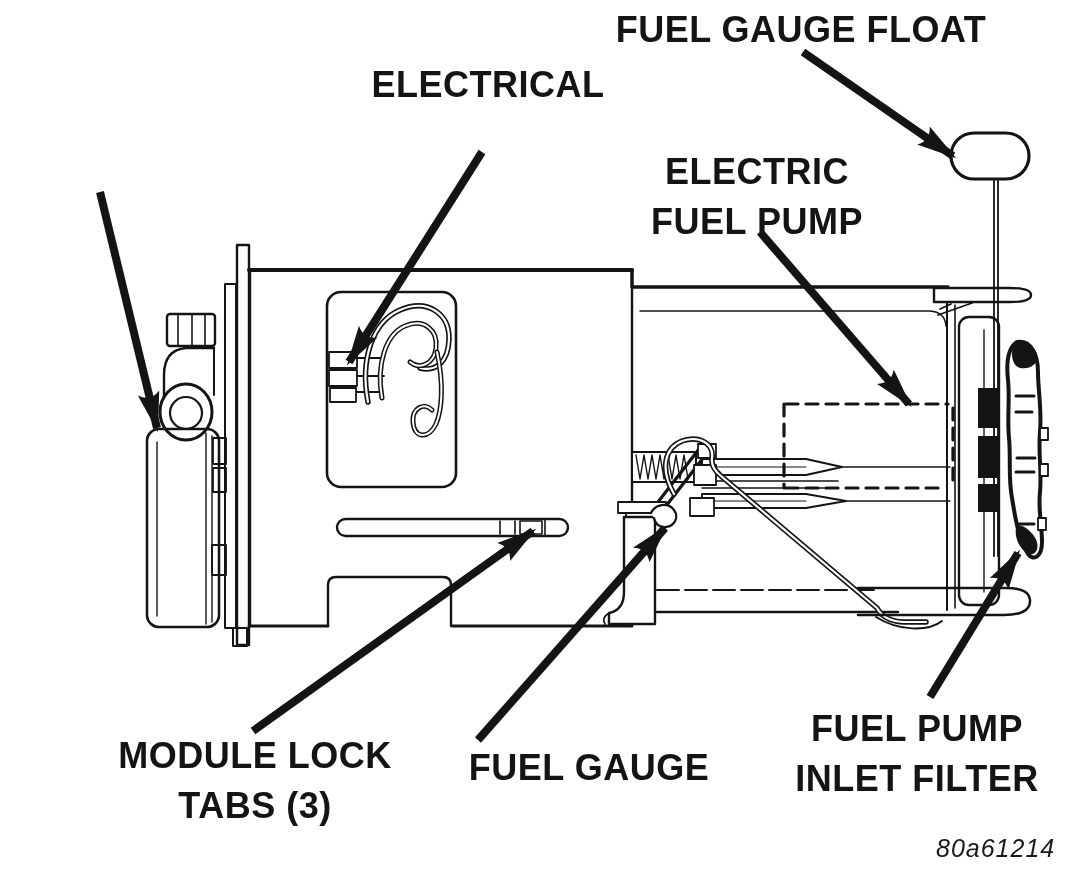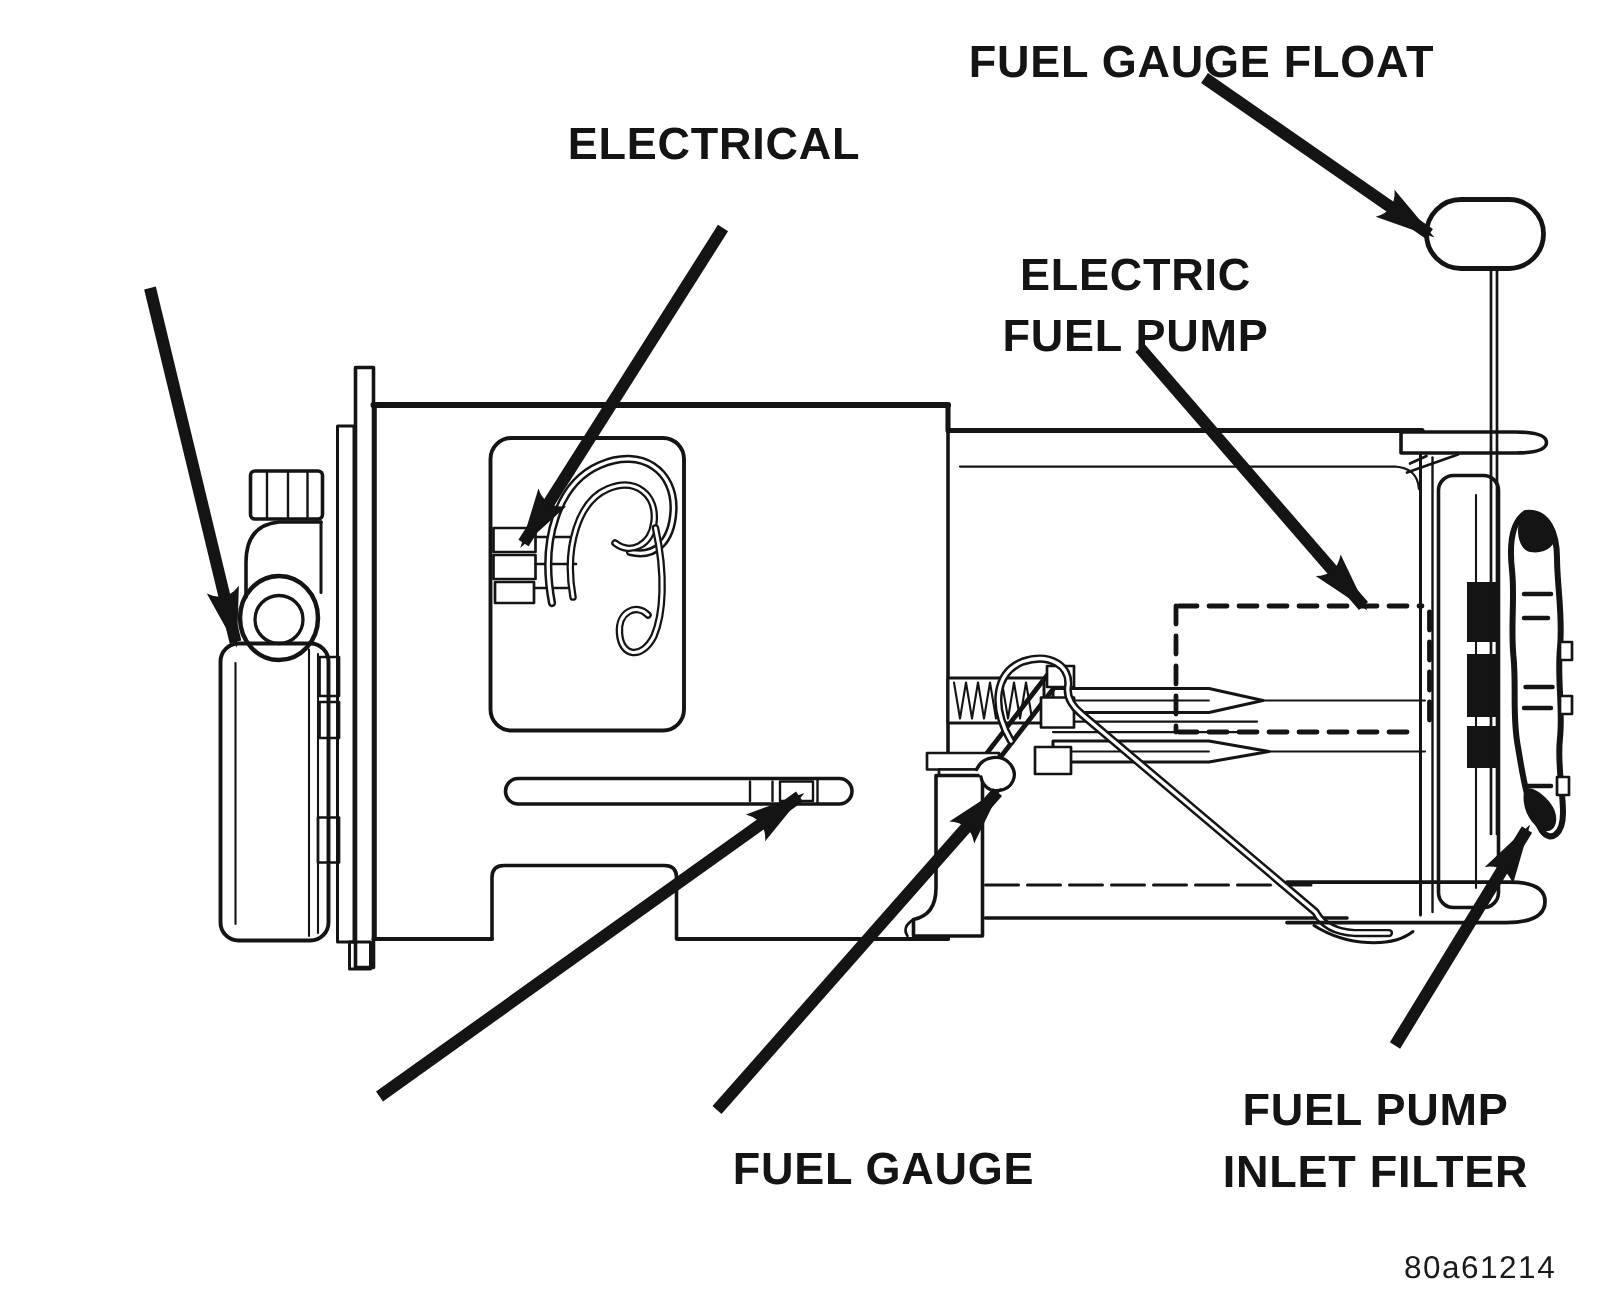--- a/index.html
+++ b/index.html
@@ -3,27 +3,27 @@
 <meta charset="utf-8">
 <style>
   html,body{margin:0;padding:0;background:#ffffff;}
   #stage{
     position:relative;width:1082px;height:869px;background:#ffffff;
     font-family:"Liberation Sans", sans-serif;overflow:hidden;
   }
   #art{position:absolute;left:0;top:0;}
   .lbl{
     position:absolute;transform:translateX(-50%);text-align:center;
-    font-weight:700;font-size:30px;line-height:1.38;letter-spacing:.5px;
-    color:#141414;white-space:nowrap;margin-top:16px;
+    font-weight:700;font-size:36px;line-height:1.38;letter-spacing:.5px;
+    color:#141414;white-space:nowrap;
   }
   .lbl span{display:block;}
   .figcode{
     position:absolute;left:936px;top:834px;
-    font-weight:500;font-size:21px;letter-spacing:1px;color:#1a1a1a;
+    font-weight:500;font-size:25px;letter-spacing:1px;color:#1a1a1a;font-style:italic;
   }
 </style>
 </head>
 <body>
 
 <div id="stage">
 
   <svg id="art" width="1082" height="869" viewBox="0 0 1082 869" stroke="#141414" fill="none" stroke-linecap="round" stroke-linejoin="round">
     <defs>
       <marker id="ah" viewBox="0 0 40 28" refX="36" refY="14" markerWidth="40" markerHeight="28" orient="auto" markerUnits="userSpaceOnUse">
@@ -162,33 +162,37 @@
       <line x1="482" y1="152" x2="349" y2="362" marker-end="url(#ah)"></line>
       <line x1="803" y1="52" x2="953" y2="156" marker-end="url(#ah)"></line>
       <line x1="760" y1="232" x2="909" y2="404" marker-end="url(#ah)"></line>
       <line x1="253" y1="731" x2="533" y2="531" marker-end="url(#ah)"></line>
       <line x1="478" y1="740" x2="665" y2="528" marker-end="url(#ah)"></line>
       <line x1="930" y1="697" x2="1018" y2="553" marker-end="url(#ah)"></line>
     </g>
   </svg>
 
 
-  <div class="lbl" style="left:476px;top:60px;text-align:center;">
+  <div class="lbl" style="left:488px;top:60px;text-align:center;">
     <span>ELECTRICAL</span>
   </div>
 
   <div class="lbl" style="left:801px;top:5px;">
     <span>FUEL GAUGE FLOAT</span>
   </div>
 
   <div class="lbl" style="left:757px;top:147px;text-align:center;">
     <span>ELECTRIC</span>
     <span>FUEL PUMP</span>
   </div>
 
+  <div class="lbl" style="left:255px;top:731px;">
+    <span>MODULE LOCK</span>
+    <span>TABS (3)</span>
+  </div>
 
   <div class="lbl" style="left:589px;top:743px;text-align:center;">
     <span>FUEL GAUGE</span>
   </div>
 
   <div class="lbl" style="left:917px;top:704px;">
     <span>FUEL PUMP</span>
     <span>INLET FILTER</span>
   </div>
 

